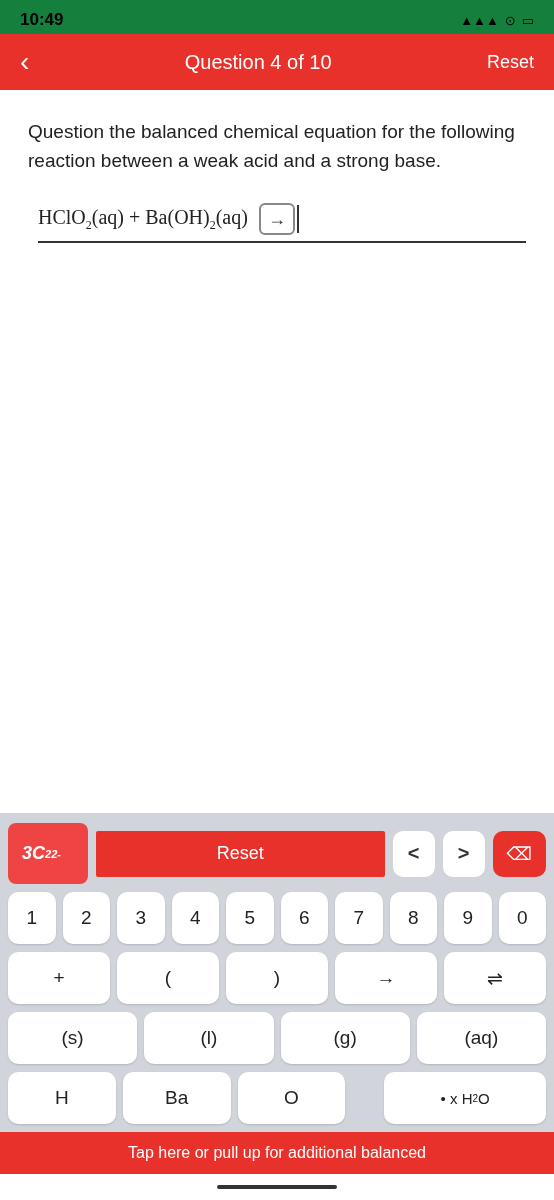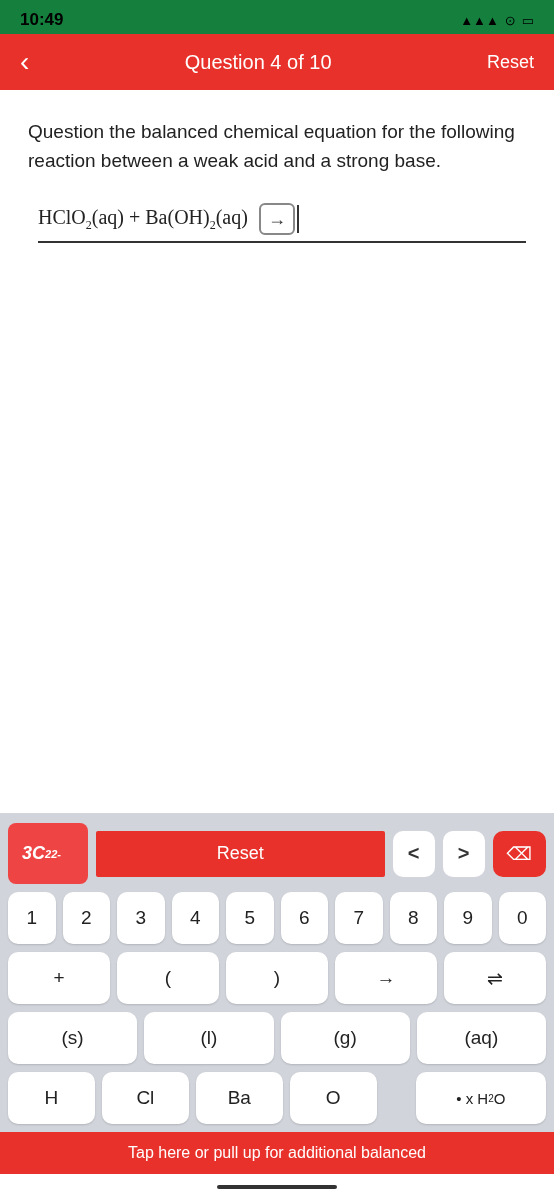--- a/index.html
+++ b/index.html
@@ -305,21 +305,20 @@
 
   <div class="key-row">
     <button class="key">(s)</button>
     <button class="key">(l)</button>
     <button class="key">(g)</button>
     <button class="key">(aq)</button>
   </div>
 
   <div class="key-row">
     <button class="key">H</button>
-    <button class="key">Cl</button>
     <button class="key">Ba</button>
     <button class="key">O</button>
     <button class="key wide" style="font-size:15px;margin-left:32px;">• x H<sub style="font-size:10px">2</sub>O</button>
   </div>
 
 </div>
 
 <div class="bottom-bar">
   <span class="bottom-bar-text">Tap here or pull up for additional balanced</span>
 </div>

